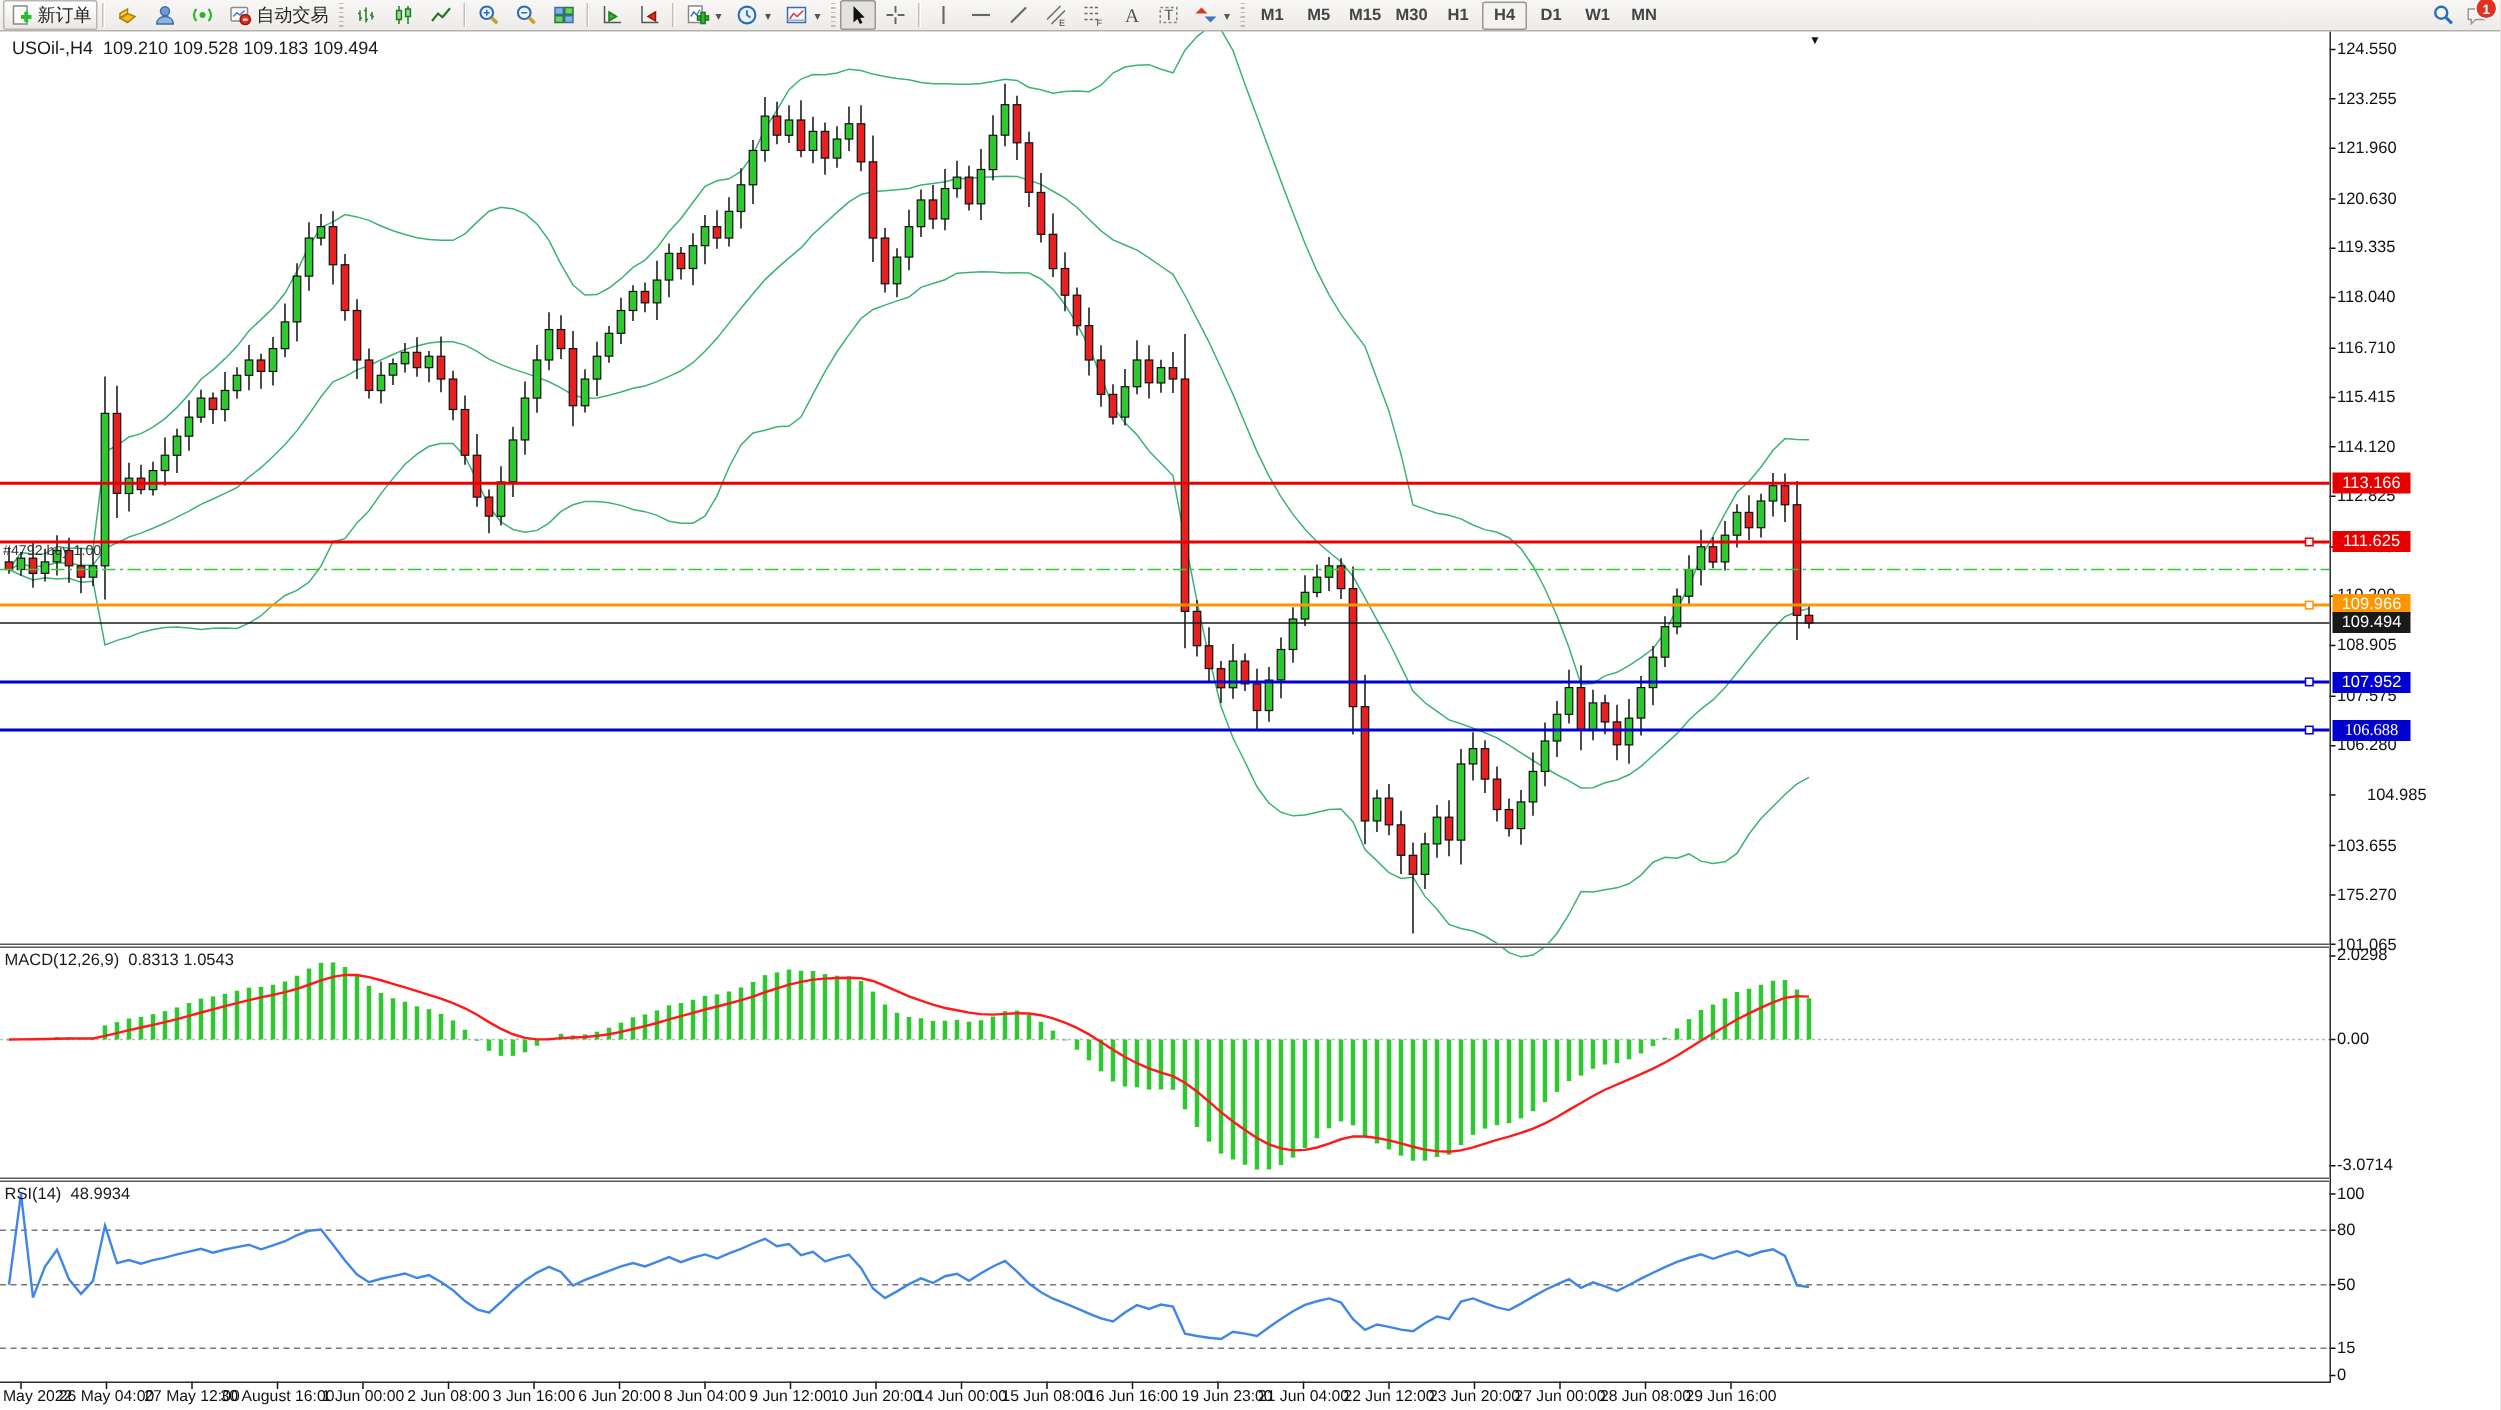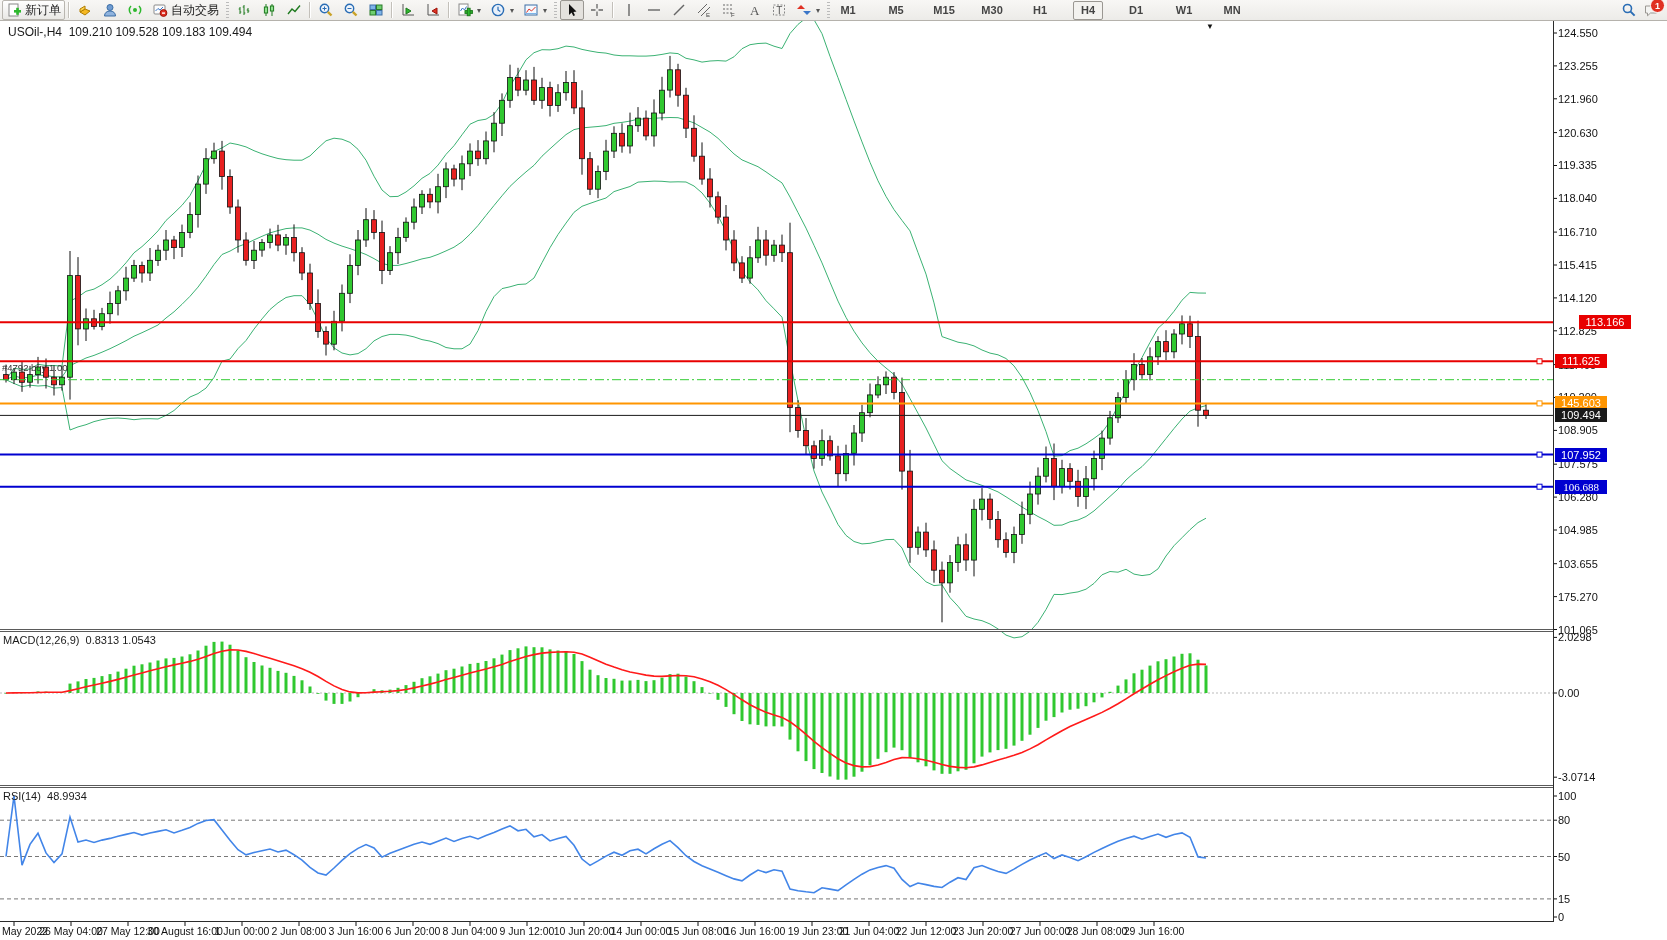--- a/index.html
+++ b/index.html
@@ -267,21 +267,21 @@
     <div class="tbtn">
       <span class="ic">
         <svg width="16" height="16">
             <polygon points="5,3 9,7 1,7" fill="#e03123"></polygon>
             <polygon points="11,13 15,9 7,9" fill="#3a76c8"></polygon>
           </svg>
       </span>
       <span class="caret">▾</span>
     </div>
     <div class="tgrip"></div>
-    <div id="tf-group" style="display:flex;gap:18px;">
+    <div id="tf-group" style="display:flex;gap:1px;">
         <div class="tfbtn">M1</div>
         <div class="tfbtn">M5</div>
         <div class="tfbtn">M15</div>
         <div class="tfbtn">M30</div>
         <div class="tfbtn">H1</div>
         <div class="tfbtn active">H4</div>
         <div class="tfbtn">D1</div>
         <div class="tfbtn">W1</div>
         <div class="tfbtn">MN</div>
       </div>
@@ -862,35 +862,35 @@
       <div class="ylbl" style="top: 192.354px;">118.040</div>
       <div class="ylbl" style="top: 226.136px;">116.710</div>
       <div class="ylbl" style="top: 259.029px;">115.415</div>
       <div class="ylbl" style="top: 291.922px;">114.120</div>
       <div class="ylbl" style="top: 324.815px;">112.825</div>
       <div class="ylbl" style="top: 358.597px;">111.495</div>
       <div class="ylbl" style="top: 391.49px;">110.200</div>
       <div class="ylbl" style="top: 424.383px;">108.905</div>
       <div class="ylbl" style="top: 458.165px;">107.575</div>
       <div class="ylbl" style="top: 491.058px;">106.280</div>
-      <div class="ylbl" style="top: 523.951px;">104.985</div>
+      <div class="ylbl" style="top: 523.951px; margin-left: 20px;">104.985</div>
       <div class="ylbl" style="top: 557.733px;">103.655</div>
       <div class="ylbl" style="top: 590.626px;">175.270</div>
       <div class="ylbl" style="top: 623.519px;">101.065</div>
       <div class="ylbl" style="top: 631.383px;">2.0298</div>
       <div class="ylbl" style="top: 687px;">0.00</div>
       <div class="ylbl" style="top: 771.156px;">-3.0714</div>
       <div class="ylbl" style="top: 790px;">100</div>
       <div class="ylbl" style="top: 814.2px;">80</div>
       <div class="ylbl" style="top: 850.5px;">50</div>
       <div class="ylbl" style="top: 892.85px;">15</div>
       <div class="ylbl" style="top: 911px;">0</div>
-      <div class="ybadge" style="top: 315.154px; background: rgb(232, 0, 0); margin-left: 24px;">113.166</div>
+      <div class="ybadge" style="top: 315.154px; background: rgb(232, 0, 0);">113.166</div>
       <div class="ybadge" style="top: 354.295px; background: rgb(232, 0, 0);">111.625</div>
-      <div class="ybadge" style="top: 396.434px; background: rgb(255, 149, 0);">145.603</div>
+      <div class="ybadge" style="top: 396.434px; background: rgb(255, 149, 0);">109.966</div>
       <div class="ybadge" style="top: 408.422px; background: rgb(26, 26, 26);">109.494</div>
       <div class="ybadge" style="top: 447.589px; background: rgb(0, 0, 208);">107.952</div>
       <div class="ybadge" style="top: 479.695px; background: rgb(0, 0, 208); font-family: Liberation Serif, serif;">106.688</div>
     </div>
   <div id="xaxis">
       <div class="xlbl" style="left: 2px; transform: none;">May 2022</div>
       <div class="xlbl" style="left: 71px;">26 May 04:00</div>
       <div class="xlbl" style="left: 128px;">27 May 12:00</div>
       <div class="xlbl" style="left: 185px;">30 August 16:00</div>
       <div class="xlbl" style="left: 242px;">1 Jun 00:00</div>

